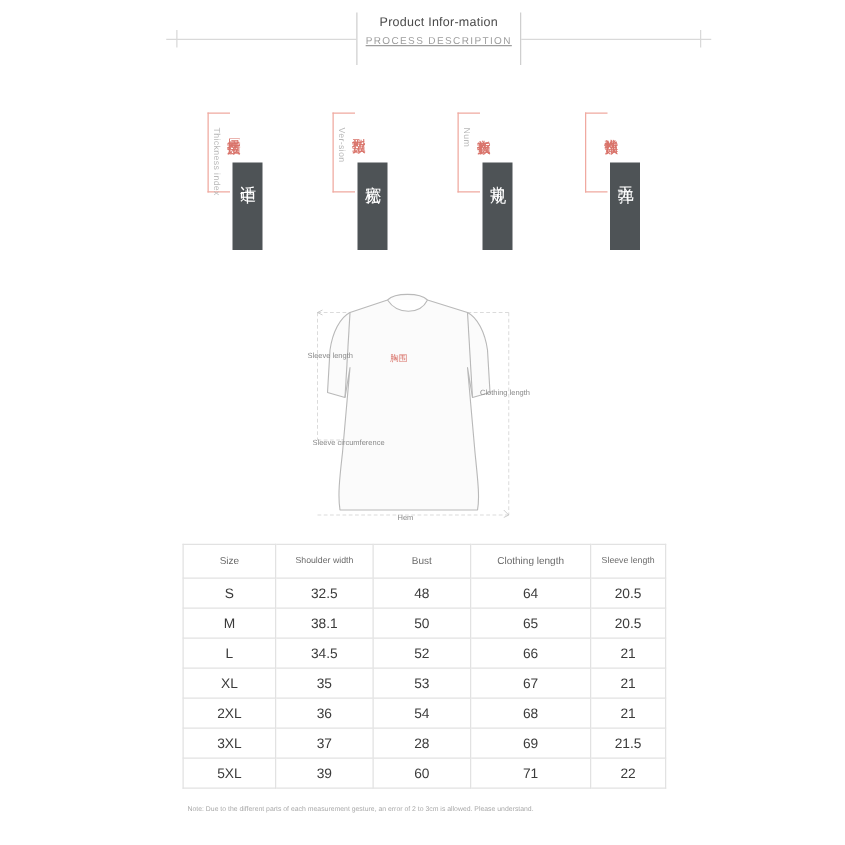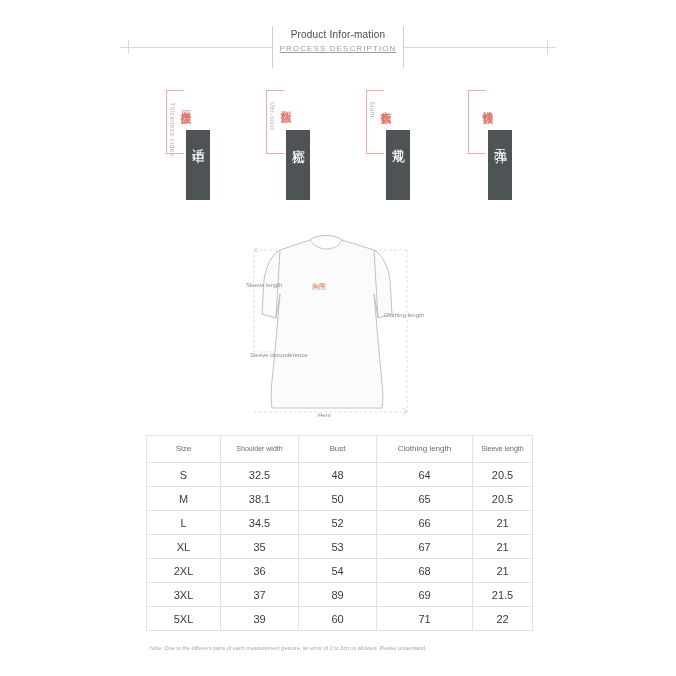--- a/index.html
+++ b/index.html
@@ -17,24 +17,23 @@
   .page {
     position: relative;
     width: 676px;
     height: 676px;
   }
 
   
   .header {
     position: absolute;
     top: 10px;
-    left: 120px;
+    left: 133px;
     width: 436px;
     height: 42px;
-    margin-top: 16px;
   }
   .header .rule {
     position: absolute;
     top: 21px;
     left: 0;
     width: 436px;
     height: 1px;
     background: #d9d9d9;
   }
   .header .tick-left,
@@ -374,21 +373,21 @@
         <tr>
           <td>2XL</td>
           <td>36</td>
           <td>54</td>
           <td>68</td>
           <td>21</td>
         </tr>
         <tr>
           <td>3XL</td>
           <td>37</td>
-          <td>89</td>
+          <td>28</td>
           <td>69</td>
           <td>21.5</td>
         </tr>
         <tr>
           <td>5XL</td>
           <td>39</td>
           <td>60</td>
           <td>71</td>
           <td>22</td>
         </tr>

